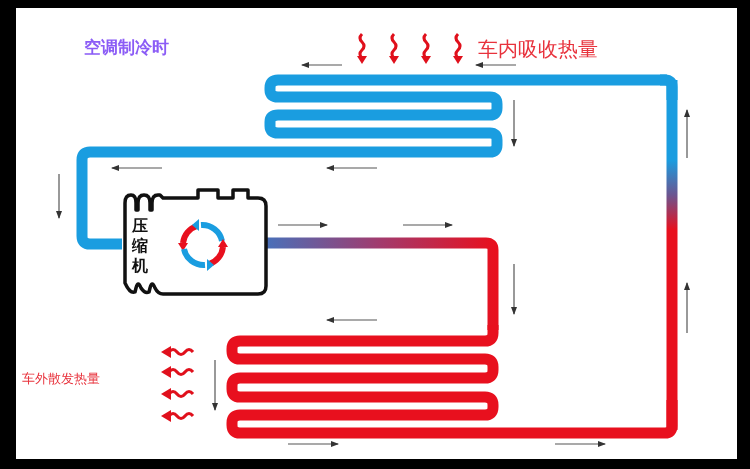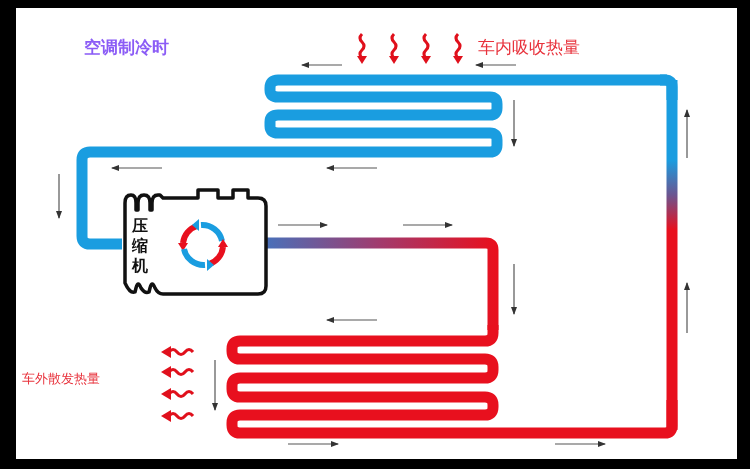--- a/index.html
+++ b/index.html
@@ -6,21 +6,21 @@
   body {
     width: 750px; height: 469px; background: #000000; position: relative; overflow: hidden;
     font-family: "DejaVu Sans", sans-serif;
   }
   #panel {
     position: absolute; left: 16px; top: 8px; width: 721px; height: 451px; background: #ffffff;
   }
   svg { position: absolute; left: 0; top: 0; }
   .label { position: absolute; white-space: nowrap; }
   #title { left: 84px; top: 36px; font-size: 17px; font-weight: bold; color: #8b5cf6; }
-  #absorb { left: 478px; top: 36px; font-size: 17px; color: #e8323c; }
+  #absorb { left: 478px; top: 36px; font-size: 20px; color: #e8323c; }
   #release { left: 22px; top: 370px; font-size: 13px; color: #e8323c; }
   .comp-char { position: absolute; left: 131px; font-size: 16px; font-weight: bold; color: #111111; width: 18px; text-align:center; }
 </style>
 </head>
 <body>
 
 <div id="panel"></div>
 
 <svg width="750" height="469" viewBox="0 0 750 469">
   <defs>

